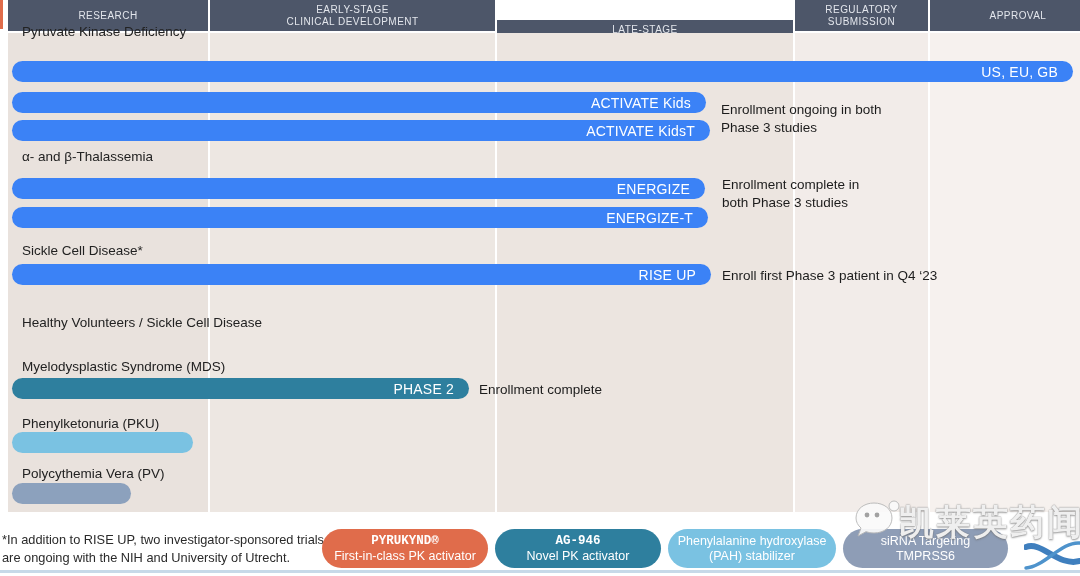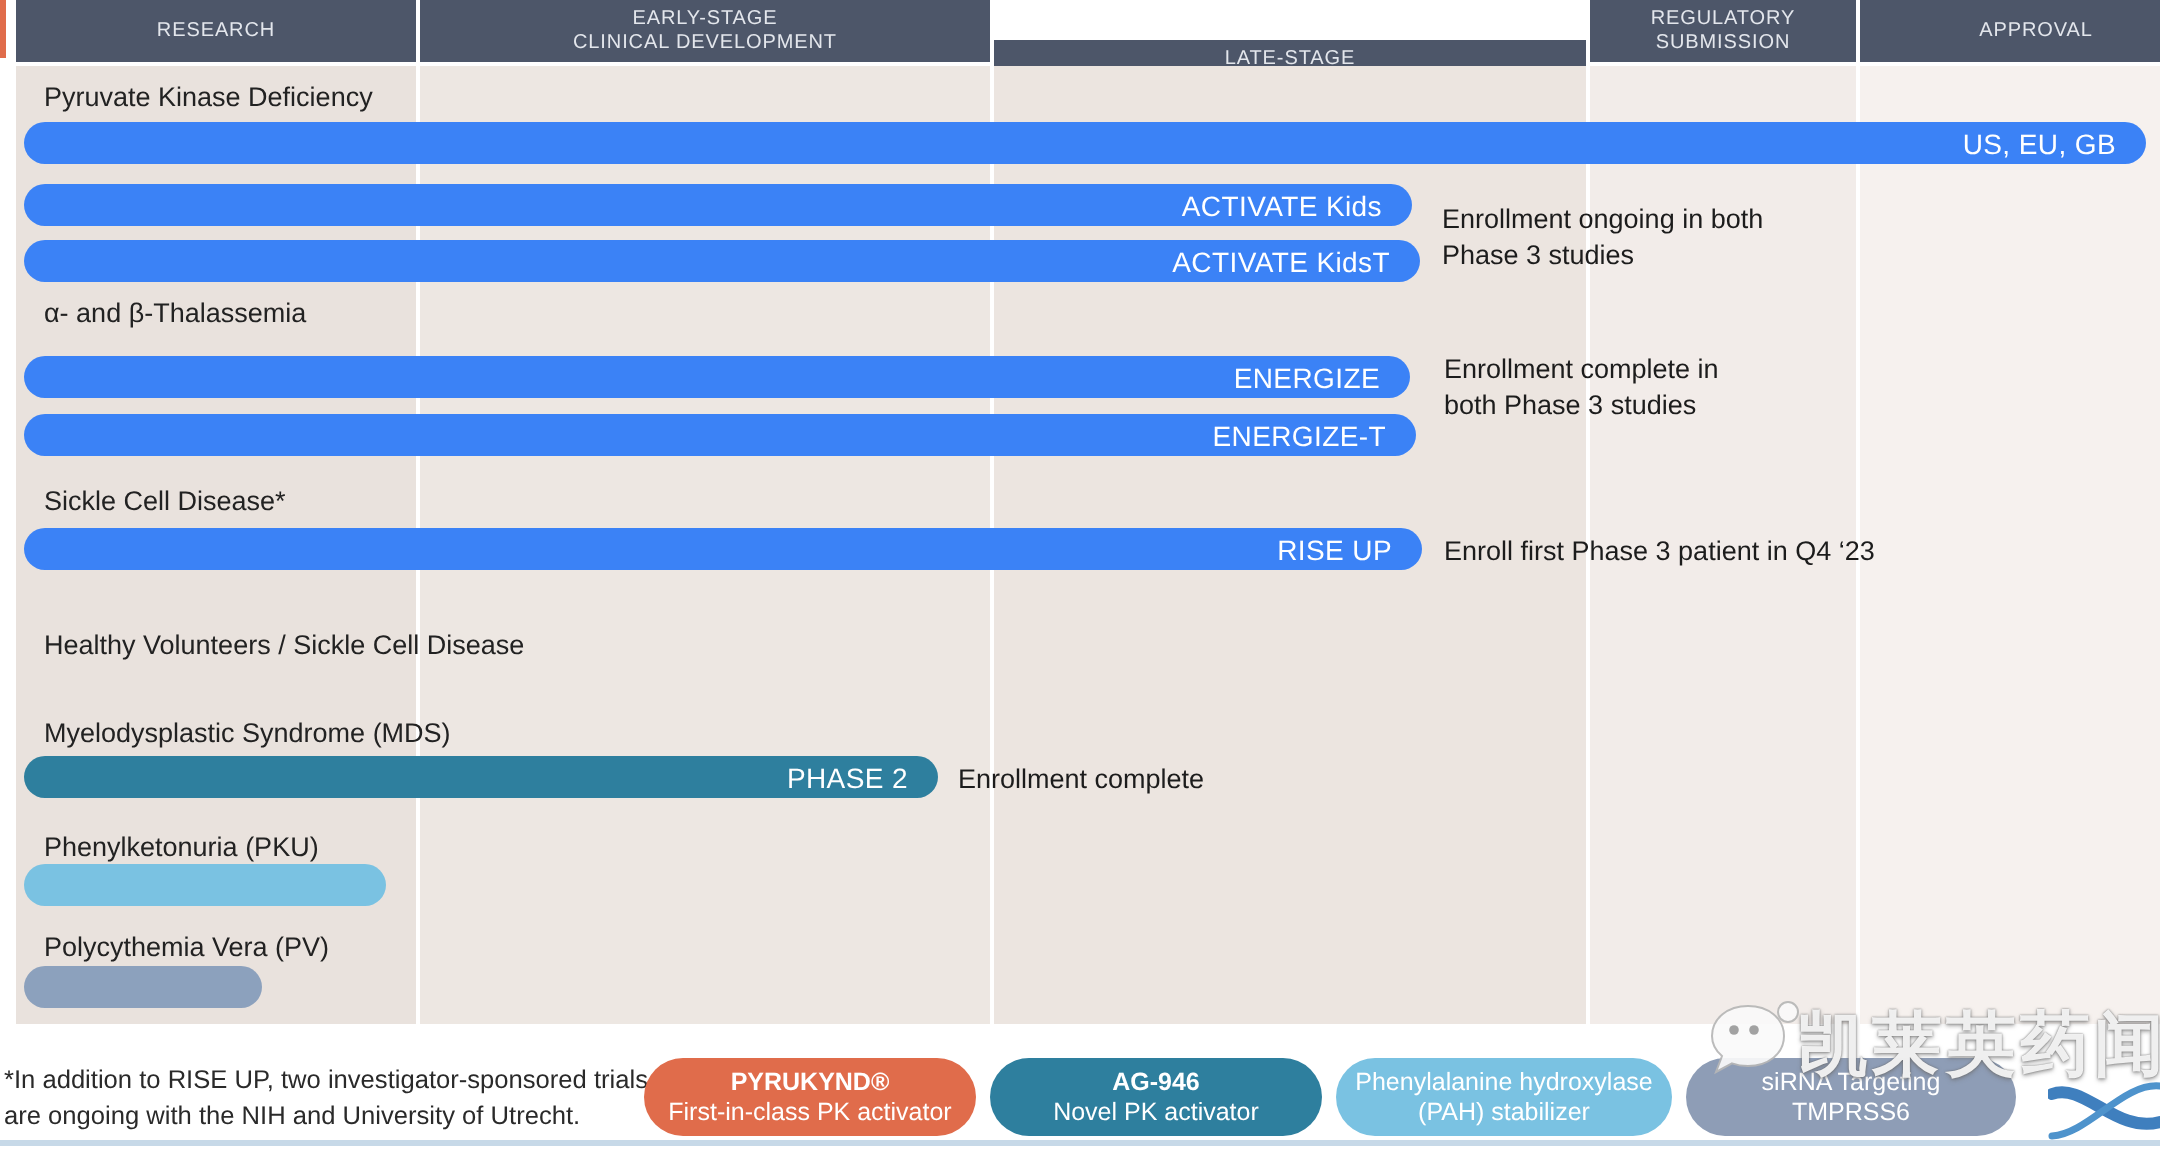--- a/index.html
+++ b/index.html
@@ -23,21 +23,21 @@
   
   .band { position:absolute; top:33px; height:479px; }
   .band.c0 { left:8px;   width:200px; background:#E9E2DD; }
   .band.c1 { left:210px; width:285px; background:#EDE7E2; }
   .band.c2 { left:497px; width:296px; background:#ECE5E0; }
   .band.c3 { left:795px; width:133px; background:#F2ECE9; }
   .band.c4 { left:930px; width:150px; background:#F6F1EE; }
 
   
   .dlabel { position:absolute; left:22px; font-size:13.5px; color:#222222; }
-  .dl0 { top:41px; }  .dl1 { top:149px; } .dl2 { top:243px; } .dl3 { top:315px; }
+  .dl0 { top:24px; }  .dl1 { top:149px; } .dl2 { top:243px; } .dl3 { top:315px; }
   .dl4 { top:359px; } .dl5 { top:416px; } .dl6 { top:466px; }
 
   
   .bar { position:absolute; left:12px; height:21px; border-radius:11px; color:#ffffff;
          font-size:14px; display:flex; align-items:center; justify-content:flex-end;
          padding-right:15px; letter-spacing:.2px; }
   .bar.orange { background:#3b82f6; }
   .bar.teal { background:#2E7F9E; }
   .bar.lblue { background:#7AC2E2; }
   .bar.gblue { background:#8CA1BD; }
@@ -60,21 +60,21 @@
   .a3 { left:479px; top:381px; }
 
   
   .footnote { position:absolute; left:2px; top:531px; font-size:12.8px; line-height:18px;
               color:#2a2a2a; white-space:pre-line; }
 
   
   .pill { position:absolute; top:529px; height:39px; border-radius:20px; color:#ffffff;
           display:flex; flex-direction:column; align-items:center; justify-content:center;
           text-align:center; font-size:12.5px; line-height:15px; }
-  .pill .l1b { font-weight:bold; }
+  .pill .l1b { font-weight:bold;font-family:Liberation Mono, monospace; }
   .p0 { left:322px; width:166px; background:#E06C4B; }
   .p1 { left:495px; width:166px; background:#2E7F9E; }
   .p2 { left:668px; width:168px; background:#7AC2E2; }
   .p3 { left:843px; width:165px; background:#8E9DB6; }
 
   
   .bottom-rule { position:absolute; left:0; top:570px; width:1080px; height:3px; background:#C7D9E8; }
 
   
   .wm-text { position:absolute; left:899px; top:499px; font-size:35px; font-weight:600;

